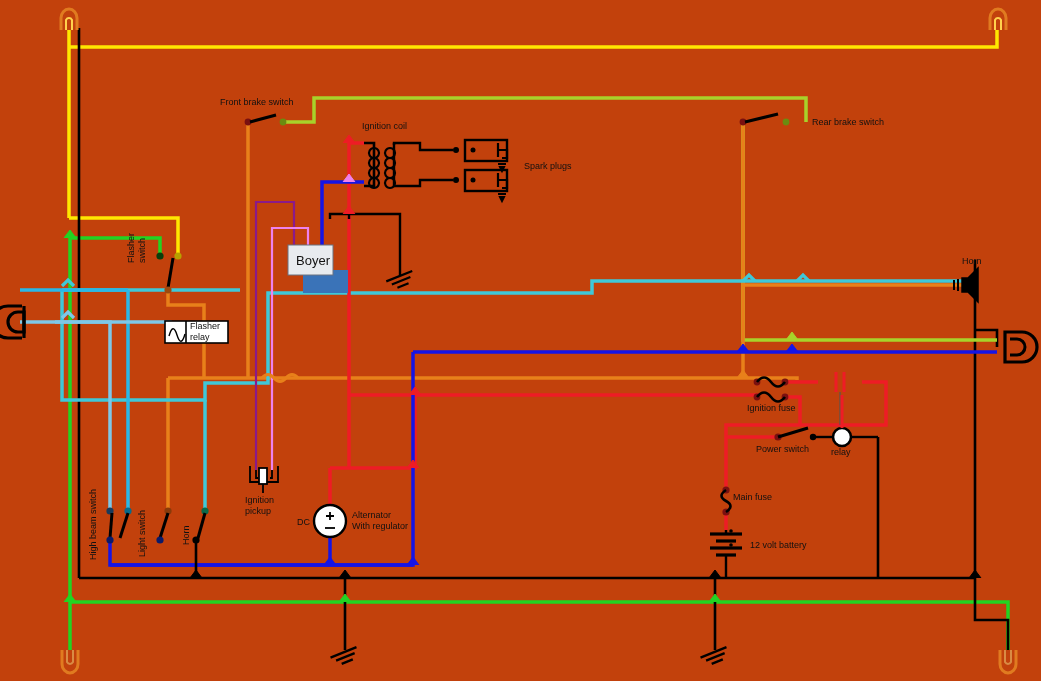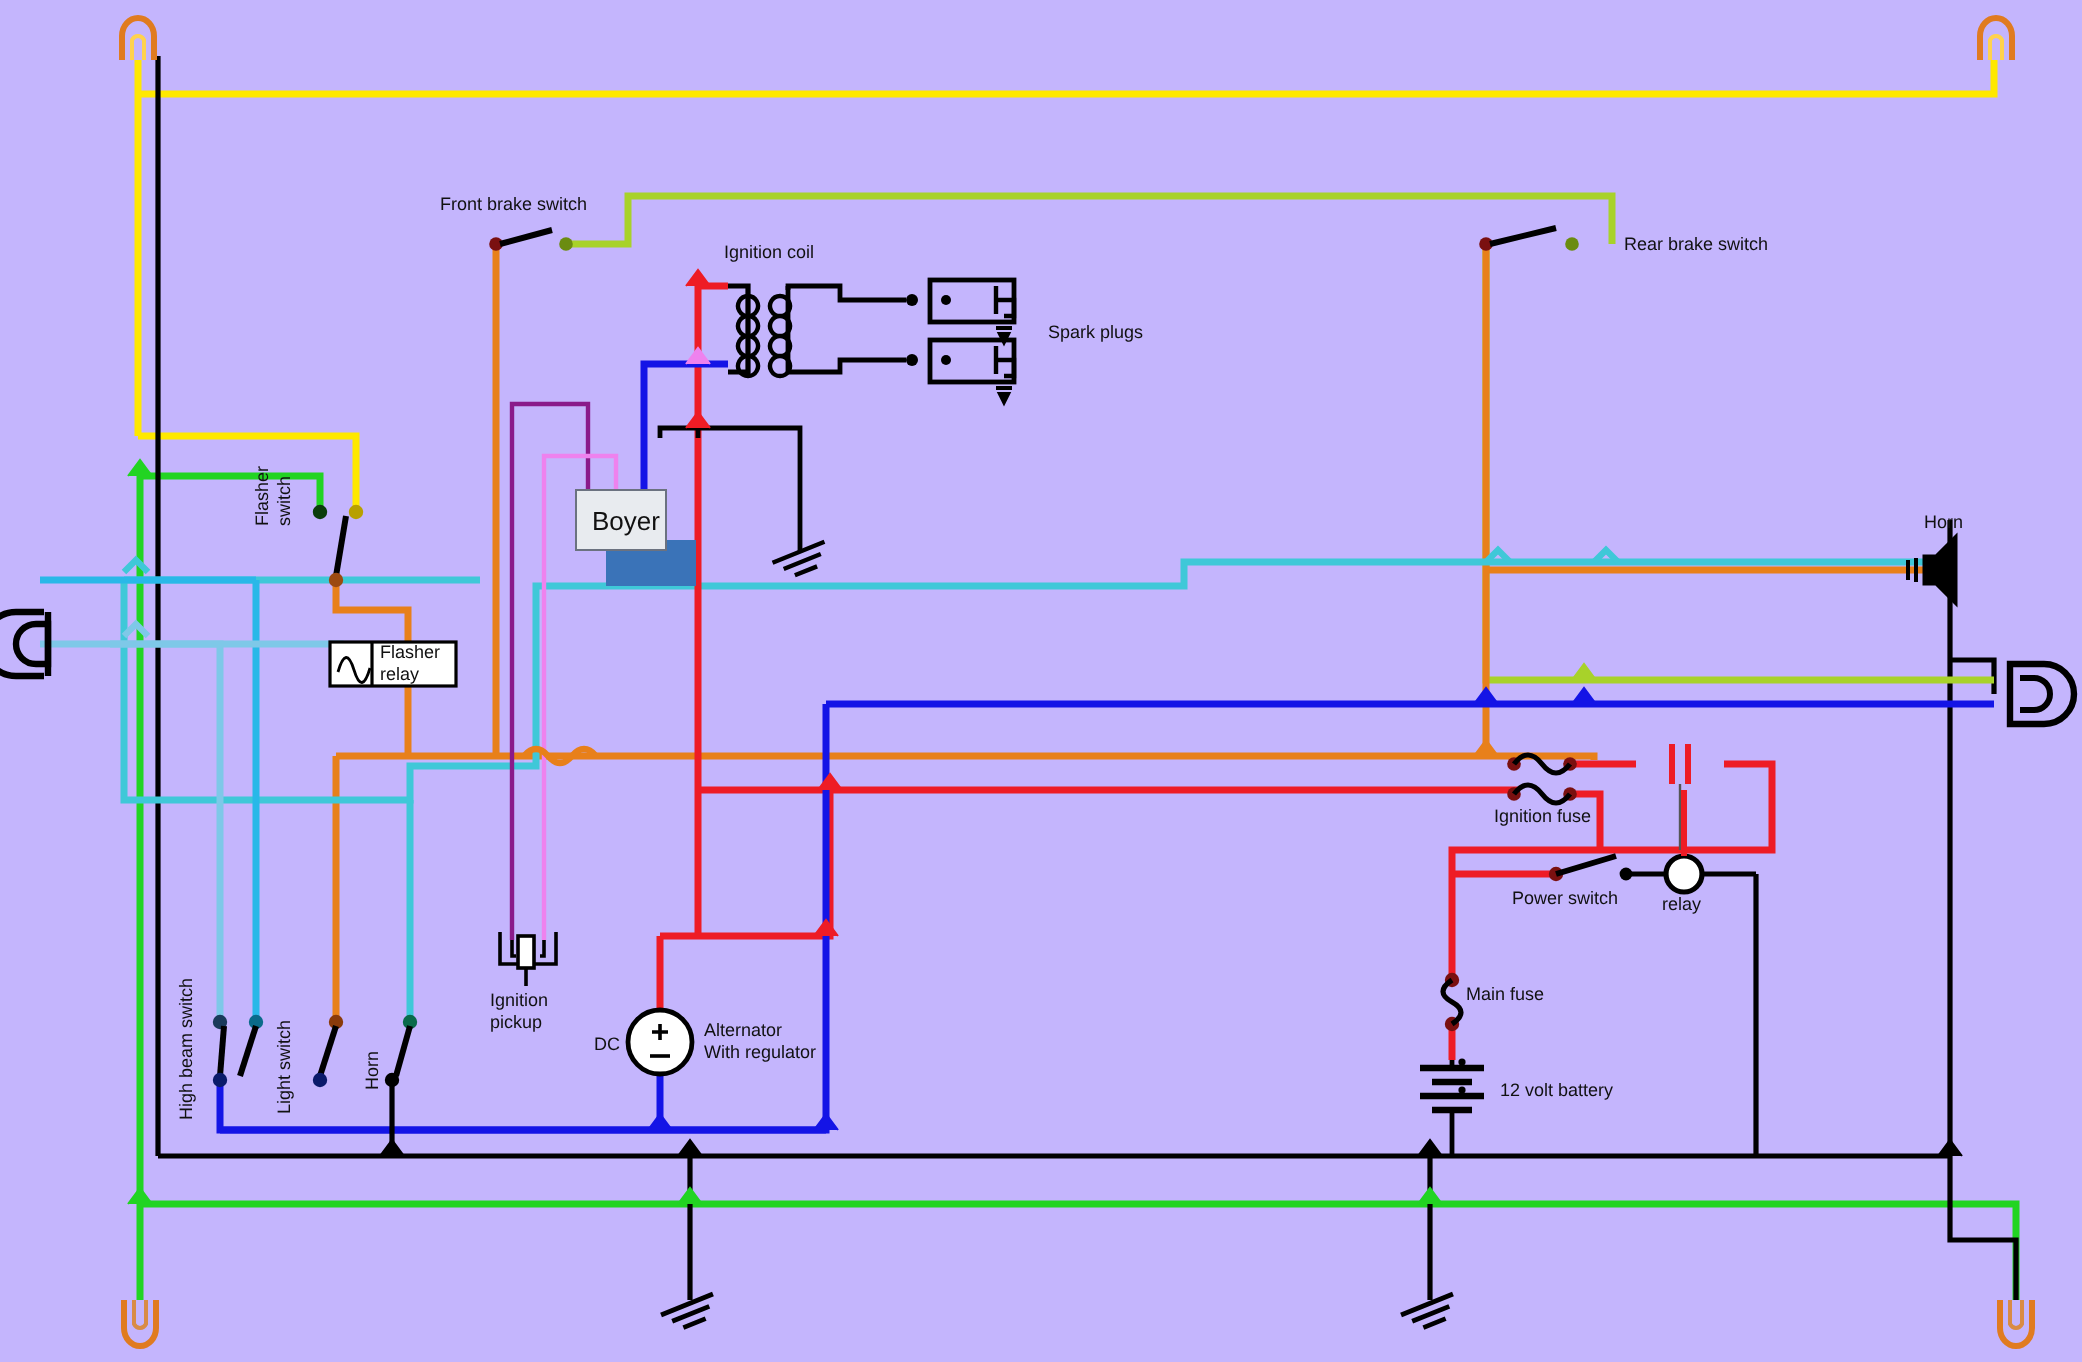--- a/index.html
+++ b/index.html
@@ -1,19 +1,19 @@
 <!DOCTYPE html>
 <html><head>
 <meta charset="utf-8">
 <title>Motorcycle Wiring Diagram</title>
 <style>
   html,body{margin:0;padding:0;background:#ffffff;}
   body{width:1041px;height:681px;overflow:hidden;
        font-family:"Liberation Sans", sans-serif;}
-  #diagram-root{position:relative;width:1041px;height:681px;background:#c4b5fd;}
+  #diagram-root{position:relative;width:1041px;height:681px;background:#c2410c;}
   svg#wiring{position:absolute;top:0;left:0;width:1041px;height:681px;}
   .lbl{font-family:"Liberation Sans", sans-serif;font-size:9px;fill:#111;}
   .boyer-label{font-family:"Liberation Sans", sans-serif;font-size:13px;fill:#111;}
   .wire{fill:none;stroke-linecap:butt;stroke-linejoin:miter;}
 </style>
 </head>
 <body>
 
 <div id="diagram-root">
 

